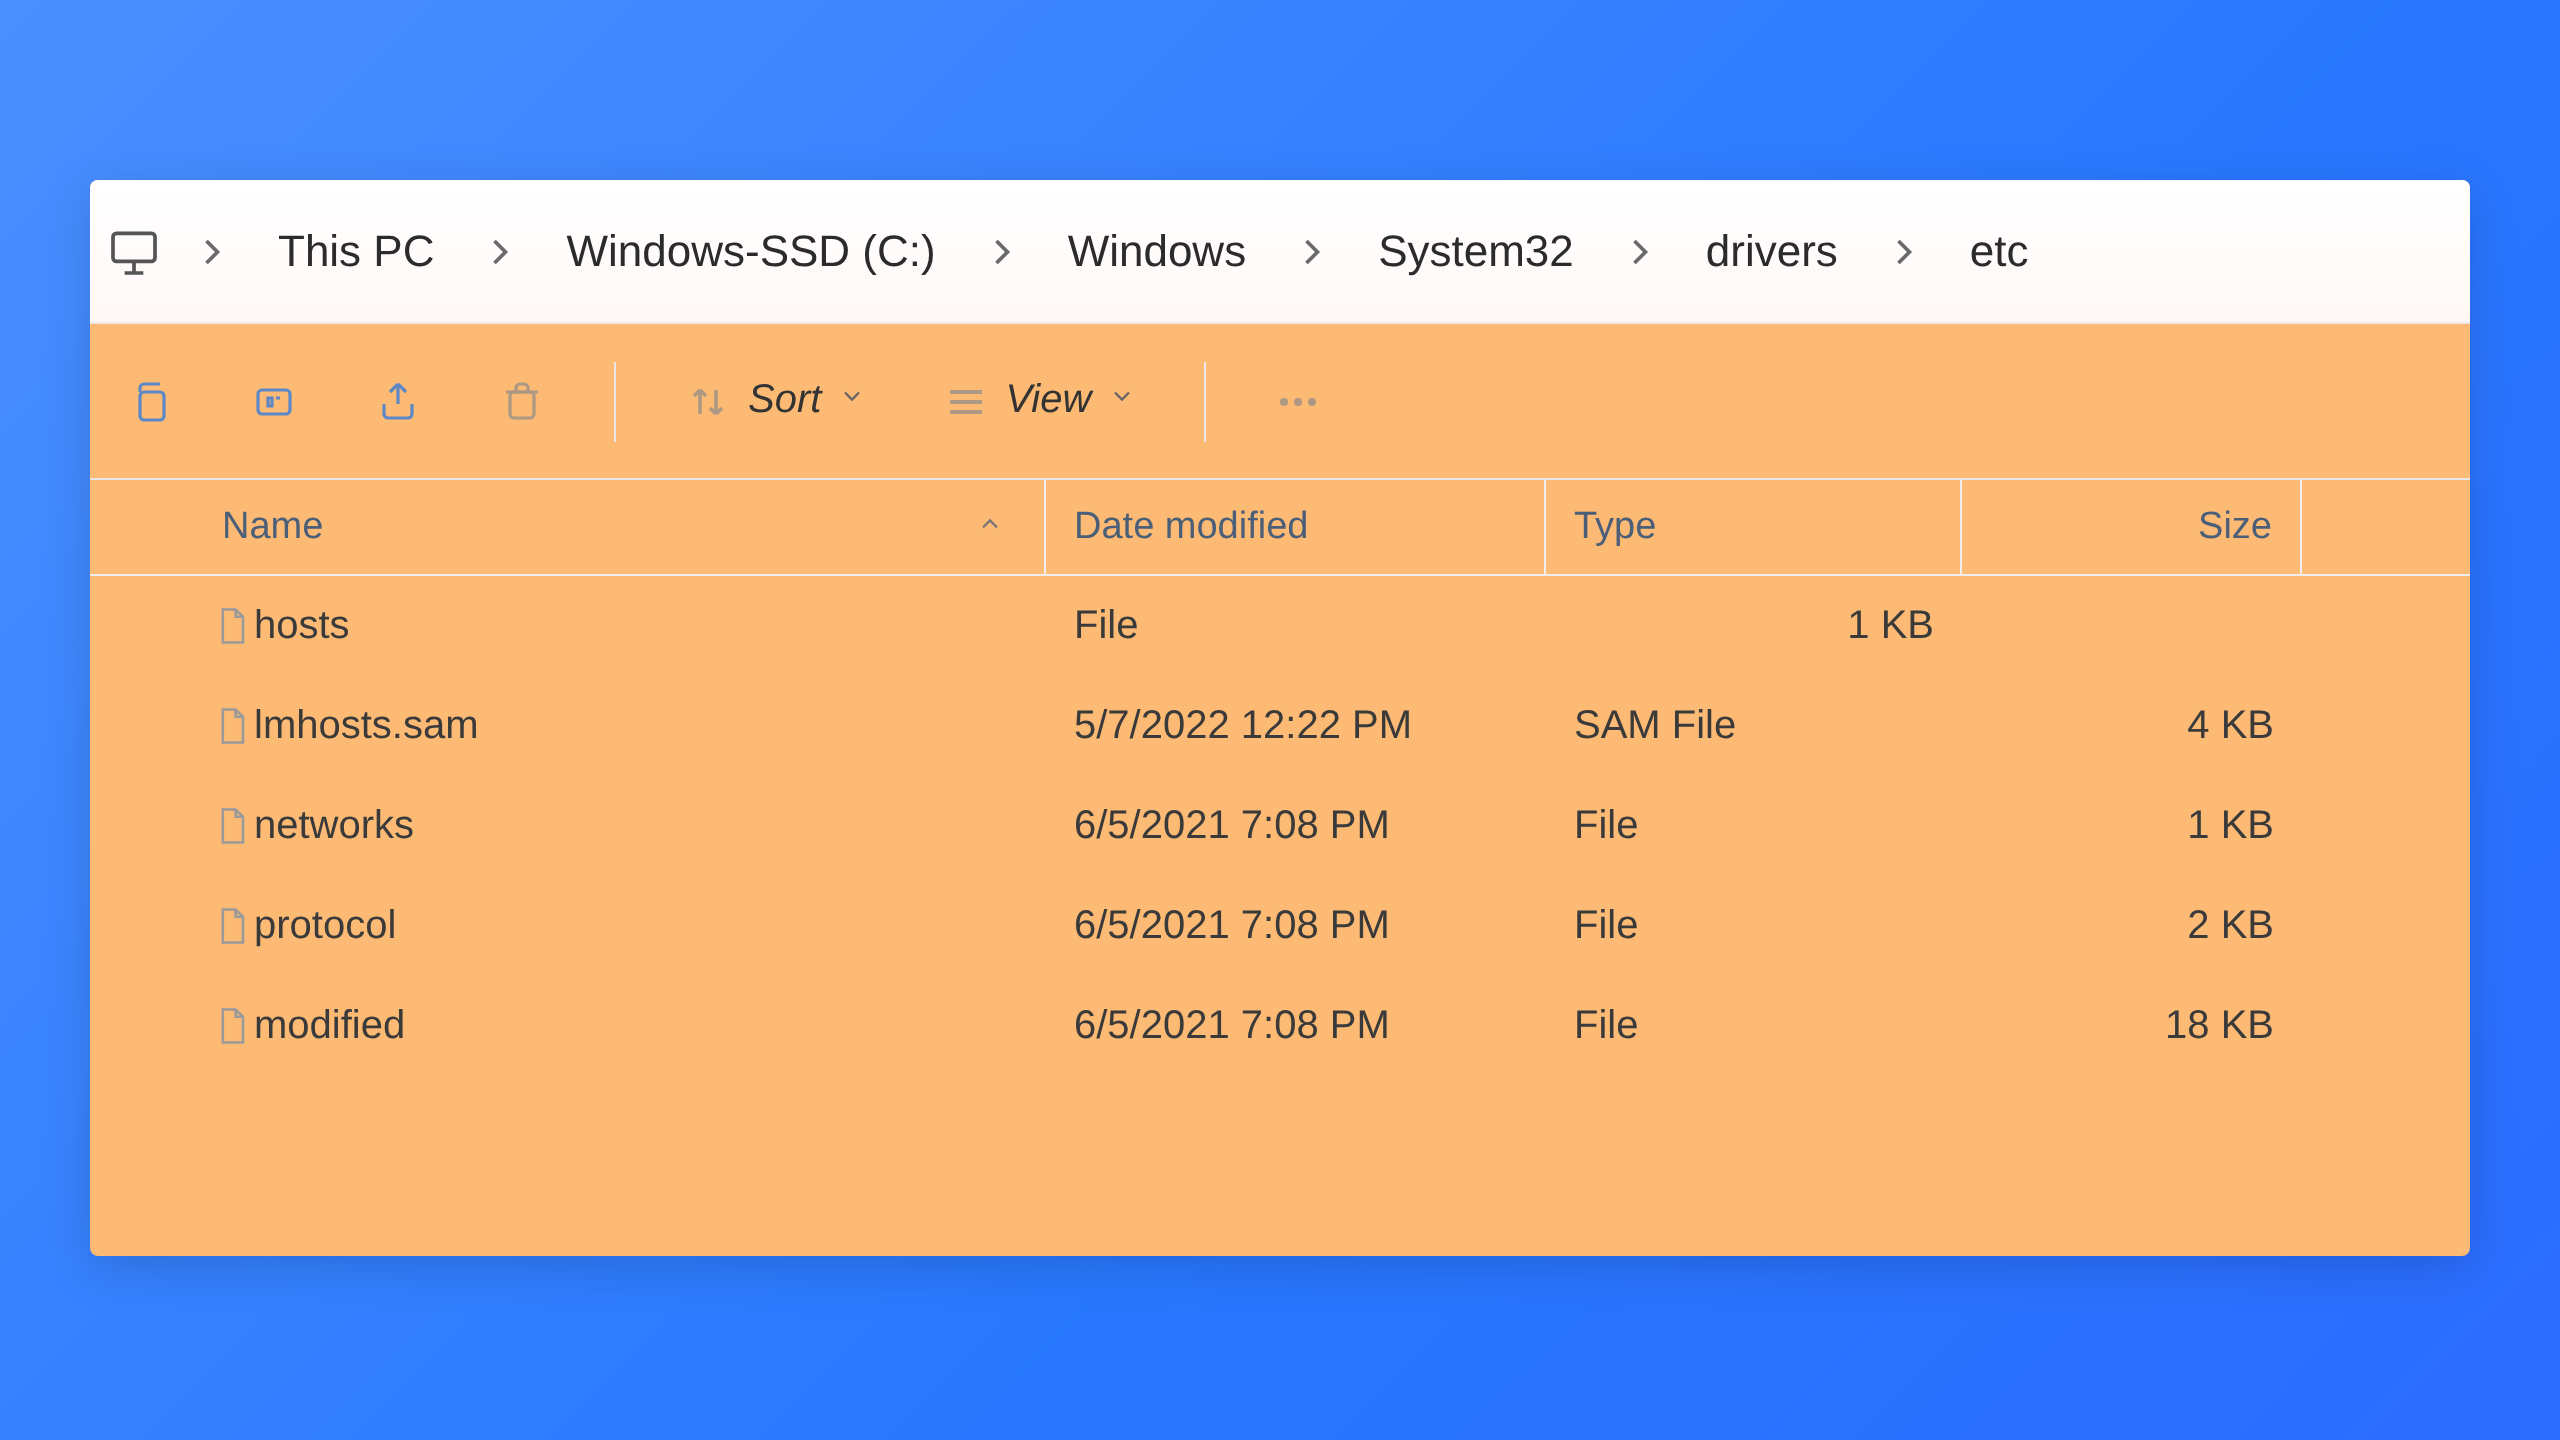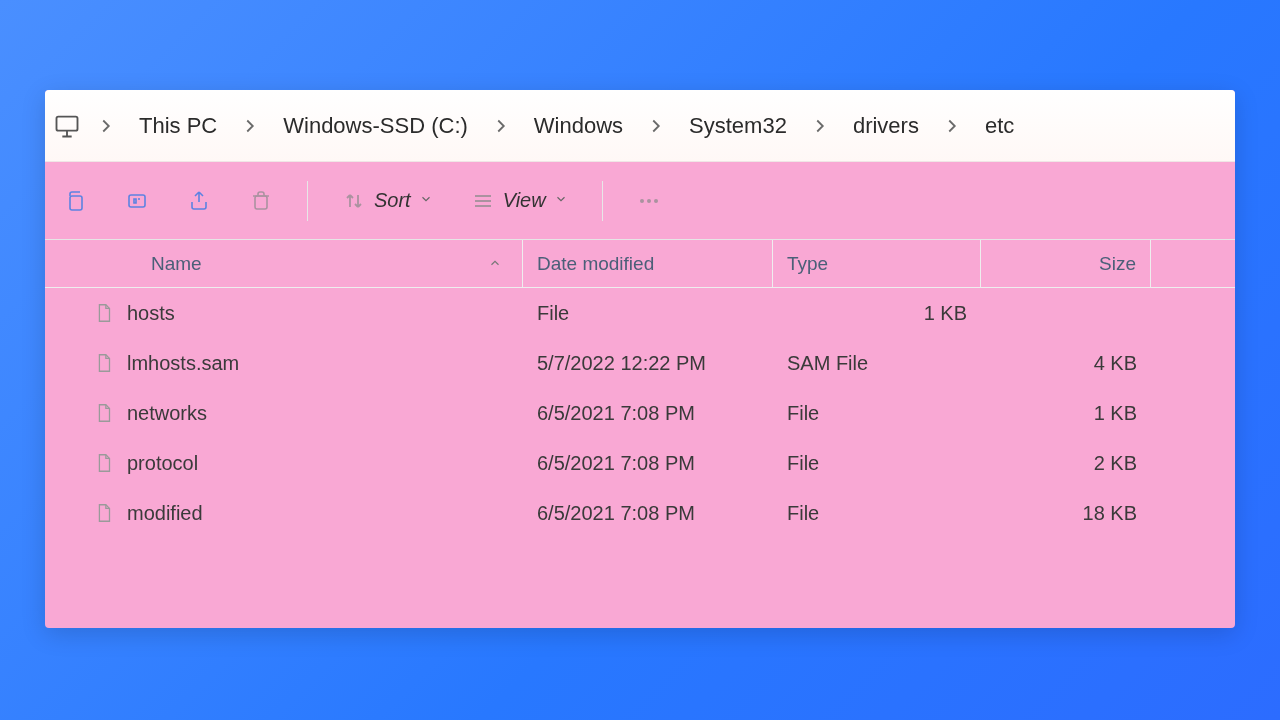--- a/index.html
+++ b/index.html
@@ -3,21 +3,21 @@
   <meta charset="utf-8">
   <style>
     * { margin: 0; padding: 0; box-sizing: border-box; font-family: "Segoe UI", Arial, sans-serif; }
     html, body { width: 1280px; height: 720px; overflow: hidden; }
     body {
       background: linear-gradient(135deg, #4a8fff, #2878ff 60%, #2c6cff);
       display: flex; align-items: flex-start; justify-content: center;
       padding-top: 90px;
     }
     .window {
-      width: 1190px; height: 538px; background: #f9a8d4; border-radius: 4px;
+      width: 1190px; height: 538px; background: #fdba74; border-radius: 4px;
       box-shadow: 0 6px 24px rgba(0,0,0,.15); overflow: hidden;
       display: flex; flex-direction: column;
     }
     
     .addrbar {
       height: 72px; display: flex; align-items: center; gap: 14px;
       padding: 0 8px; border-bottom: 1px solid #f0e6e6;
       background: linear-gradient(#ffffff,#fff8f6);
     }
     .monitor-icon svg, .toolbar .tb-icon svg { display:block; }
@@ -35,31 +35,31 @@
     .tb-caret { color:#666; }
     .tb-sep { width:1px; height:40px; background:#e7e7e7; margin:0 6px; }
     
     .headers {
       display:grid; grid-template-columns: 478px 250px 208px 170px 1fr;
       align-items:center; height:48px; border-bottom:1px solid #eee;
       font-size:19px; color:#4b5f78;
     }
     .headers .h { padding:0 14px; display:flex; align-items:center; height:100%; border-right:1px solid #eee; }
     .headers .h:last-child { border-right:none; }
-    .headers .name { padding-left:66px; position:relative;margin-left:40px; }
+    .headers .name { padding-left:66px; position:relative; }
     .sort-chevron { position:absolute; right:20px; top:50%; transform:translateY(-50%); color:#777; }
     .size { justify-content:flex-end; padding-right:14px; }
     
     .files { flex:1; overflow:auto; }
     .row {
       display:grid; grid-template-columns: 478px 250px 208px 170px 1fr;
       align-items:center; height:50px; font-size:20px; color:#3a3a3a;
     }
     .cell { padding:0 14px; white-space:nowrap; overflow:hidden; text-overflow:ellipsis; }
-    .cell.name { display:flex; align-items:center; gap:12px; padding-left:48px; }
+    .cell.name { display:flex; align-items:center; padding-left:48px;margin-left:12px; }
     .cell.size { text-align:right; }
     .file-icon { display:flex; color:#9a9a9a; }
     
     .sz22 svg { width:22px; height:22px; }
     .sz24 svg { width:24px; height:24px; }
     .sz28 svg { width:28px; height:28px; }
     .sz14 svg { width:14px; height:14px; }
   </style>
 </head>
 <body>

